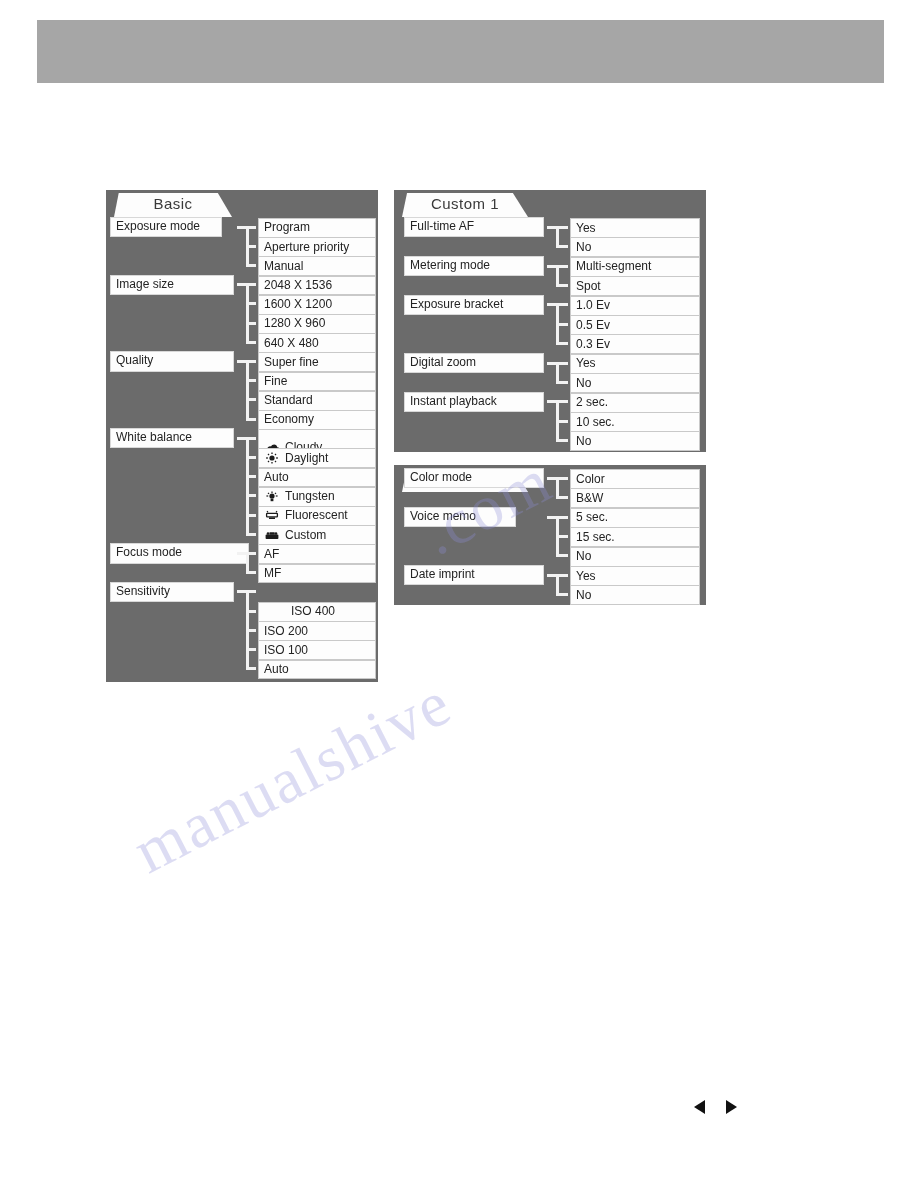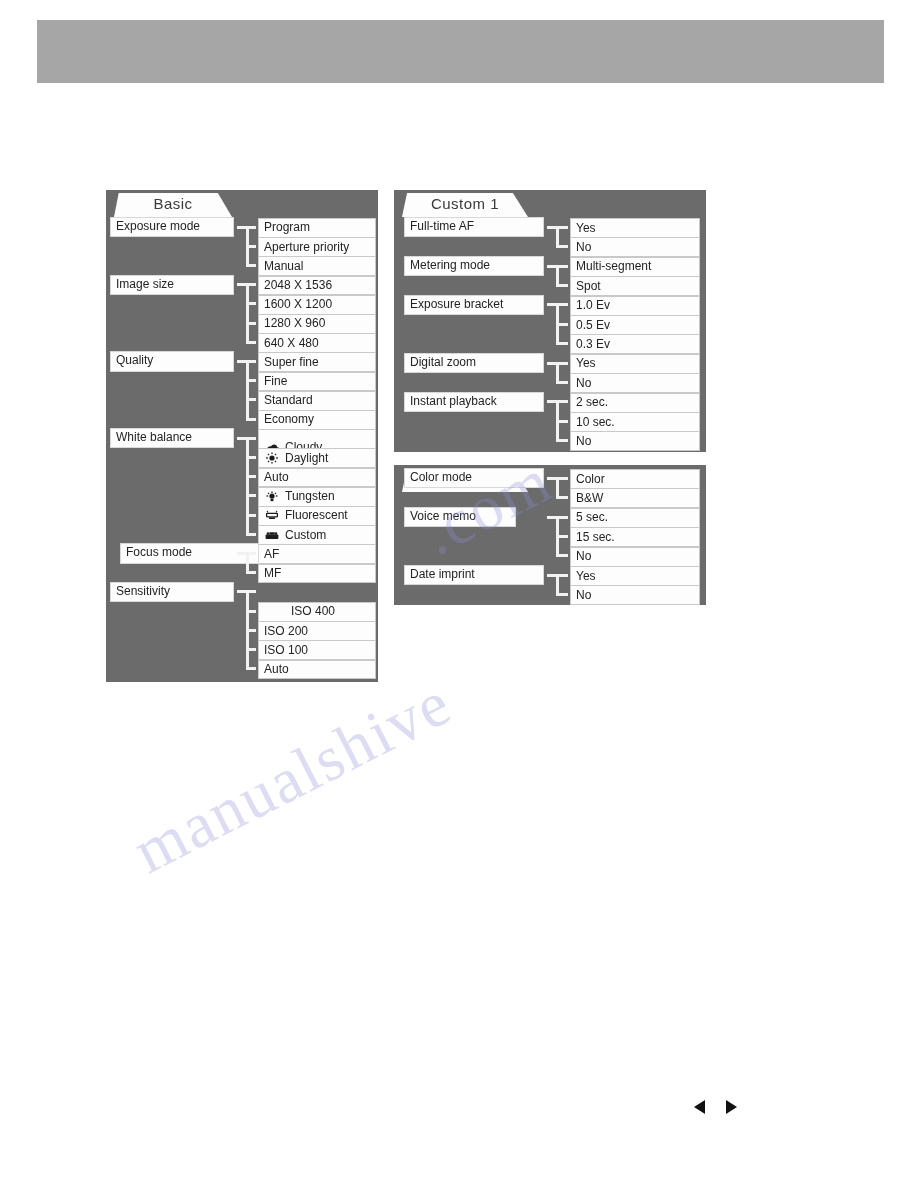--- a/index.html
+++ b/index.html
@@ -177,21 +177,21 @@
     <div class="panel-tab" style="left: 114px; top: 193px; width: 118px; height: 24px;">Basic</div>
     <div class="opt-box" style="left: 258px; top: 218px; width: 118px; height: 19.8px;">
       <span class="opt-text">Program</span>
     </div>
     <div class="opt-box" style="left: 258px; top: 237.2px; width: 118px; height: 19.8px;">
       <span class="opt-text">Aperture priority</span>
     </div>
     <div class="opt-box" style="left: 258px; top: 256.4px; width: 118px; height: 19.8px;">
       <span class="opt-text">Manual</span>
     </div>
-    <div class="cat-box" style="left: 110px; top: 217px; width: 124px; height: 20.2px;">Exposure mode</div>
+    <div class="cat-box" style="left: 110px; top: 217px; width: 112px; height: 20.2px;">Exposure mode</div>
     <div class="bracket" style="left: 237px; top: 225.6px; width: 19px; height: 42.4px;">
       <div class="stem" style="top: 0px; width: 8.55px;"></div>
       <div class="spine" style="left: 8.55px; top: 0px; height: 41.4px;"></div>
       <div class="arm" style="left: 8.55px; top: 0px; width: 10.45px;"></div>
       <div class="arm" style="left: 8.55px; top: 19.2px; width: 10.45px;"></div>
       <div class="arm" style="left: 8.55px; top: 38.4px; width: 10.45px;"></div>
     </div>
     <div class="opt-box" style="left: 258px; top: 275.6px; width: 118px; height: 19.8px;">
       <span class="opt-text">2048 X 1536</span>
     </div>
@@ -303,21 +303,21 @@
       <div class="arm" style="left: 8.55px; top: 57.6px; width: 10.45px;"></div>
       <div class="arm" style="left: 8.55px; top: 76.8px; width: 10.45px;"></div>
       <div class="arm" style="left: 8.55px; top: 96px; width: 10.45px;"></div>
     </div>
     <div class="opt-box" style="left: 258px; top: 544.4px; width: 118px; height: 19.8px;">
       <span class="opt-text">AF</span>
     </div>
     <div class="opt-box" style="left: 258px; top: 563.6px; width: 118px; height: 19.8px;">
       <span class="opt-text">MF</span>
     </div>
-    <div class="cat-box" style="left: 120px; top: 543.4px; width: 139px; height: 20.2px;">Focus mode</div>
+    <div class="cat-box" style="left: 110px; top: 543.4px; width: 139px; height: 20.2px;">Focus mode</div>
     <div class="bracket" style="left: 237px; top: 552px; width: 19px; height: 23.2px;">
       <div class="stem" style="top: 0px; width: 8.55px;"></div>
       <div class="spine" style="left: 8.55px; top: 0px; height: 22.2px;"></div>
       <div class="arm" style="left: 8.55px; top: 0px; width: 10.45px;"></div>
       <div class="arm" style="left: 8.55px; top: 19.2px; width: 10.45px;"></div>
     </div>
     <div class="opt-box" style="left: 258px; top: 582.8px; width: 118px; height: 19.8px; margin-top: 35px;">
       <span class="opt-text">ISO 800</span>
     </div>
     <div class="opt-box" style="left: 258px; top: 602px; width: 118px; height: 19.8px; padding-left: 32px;">

